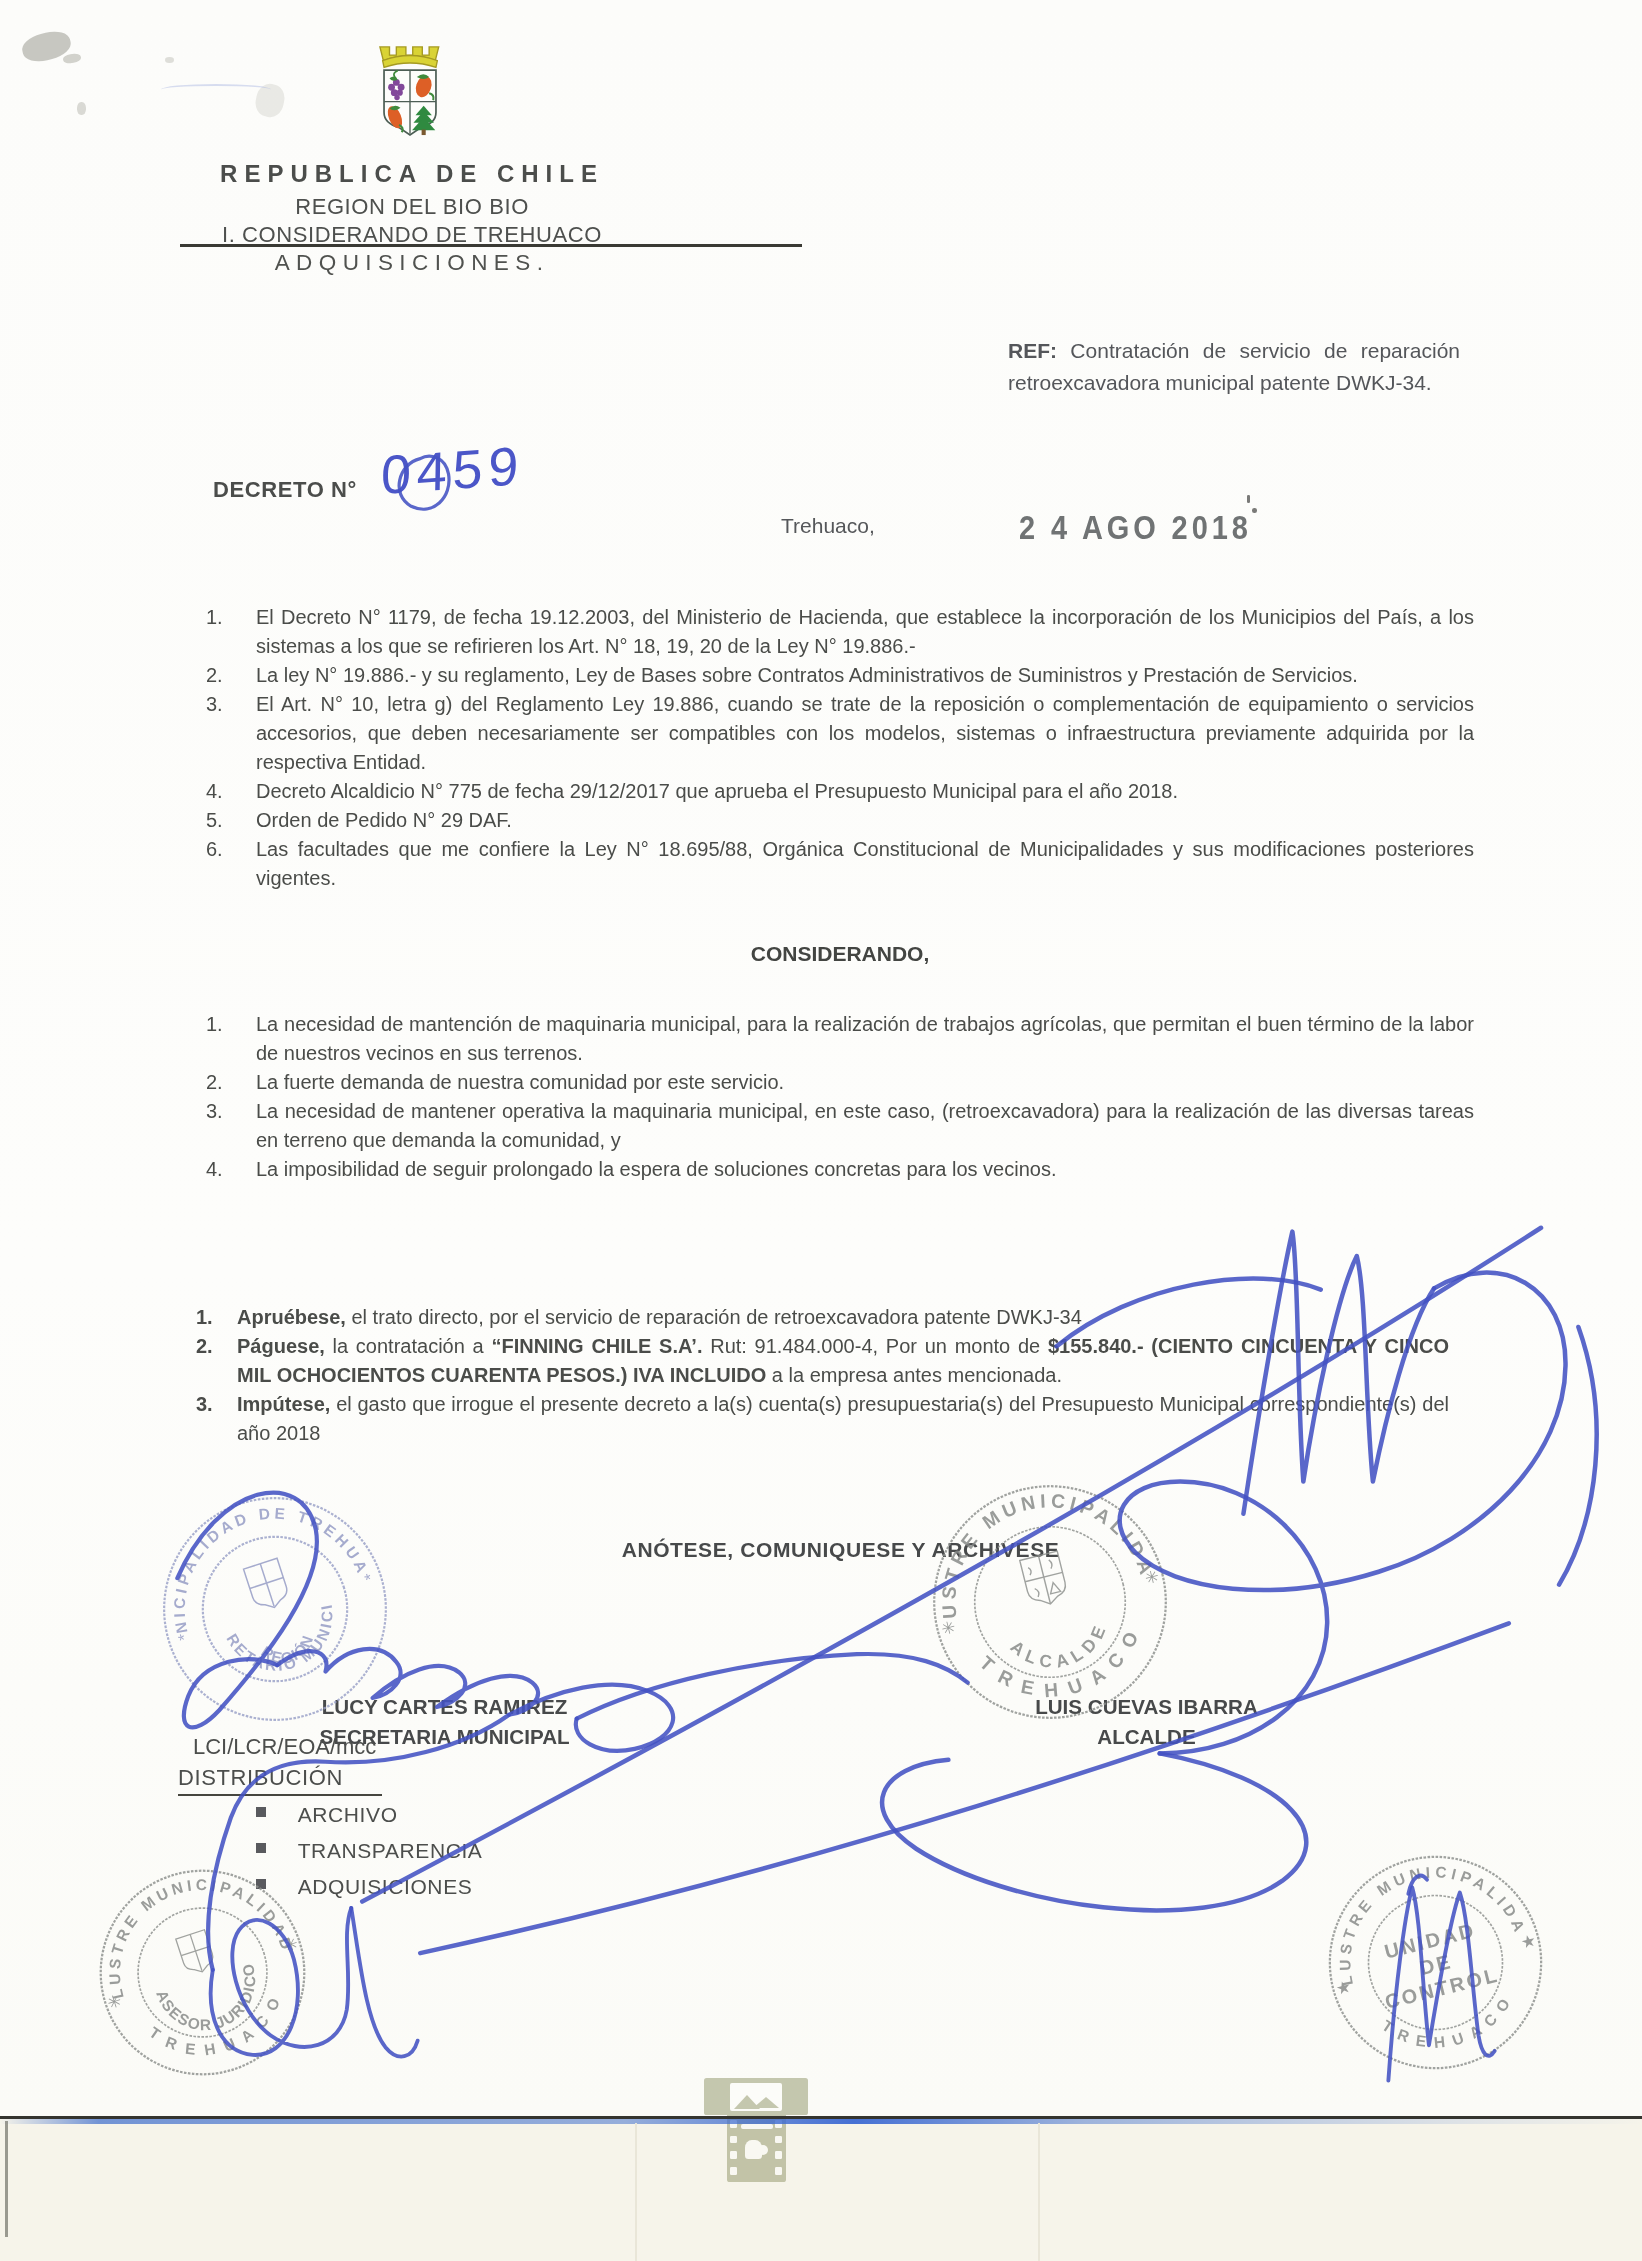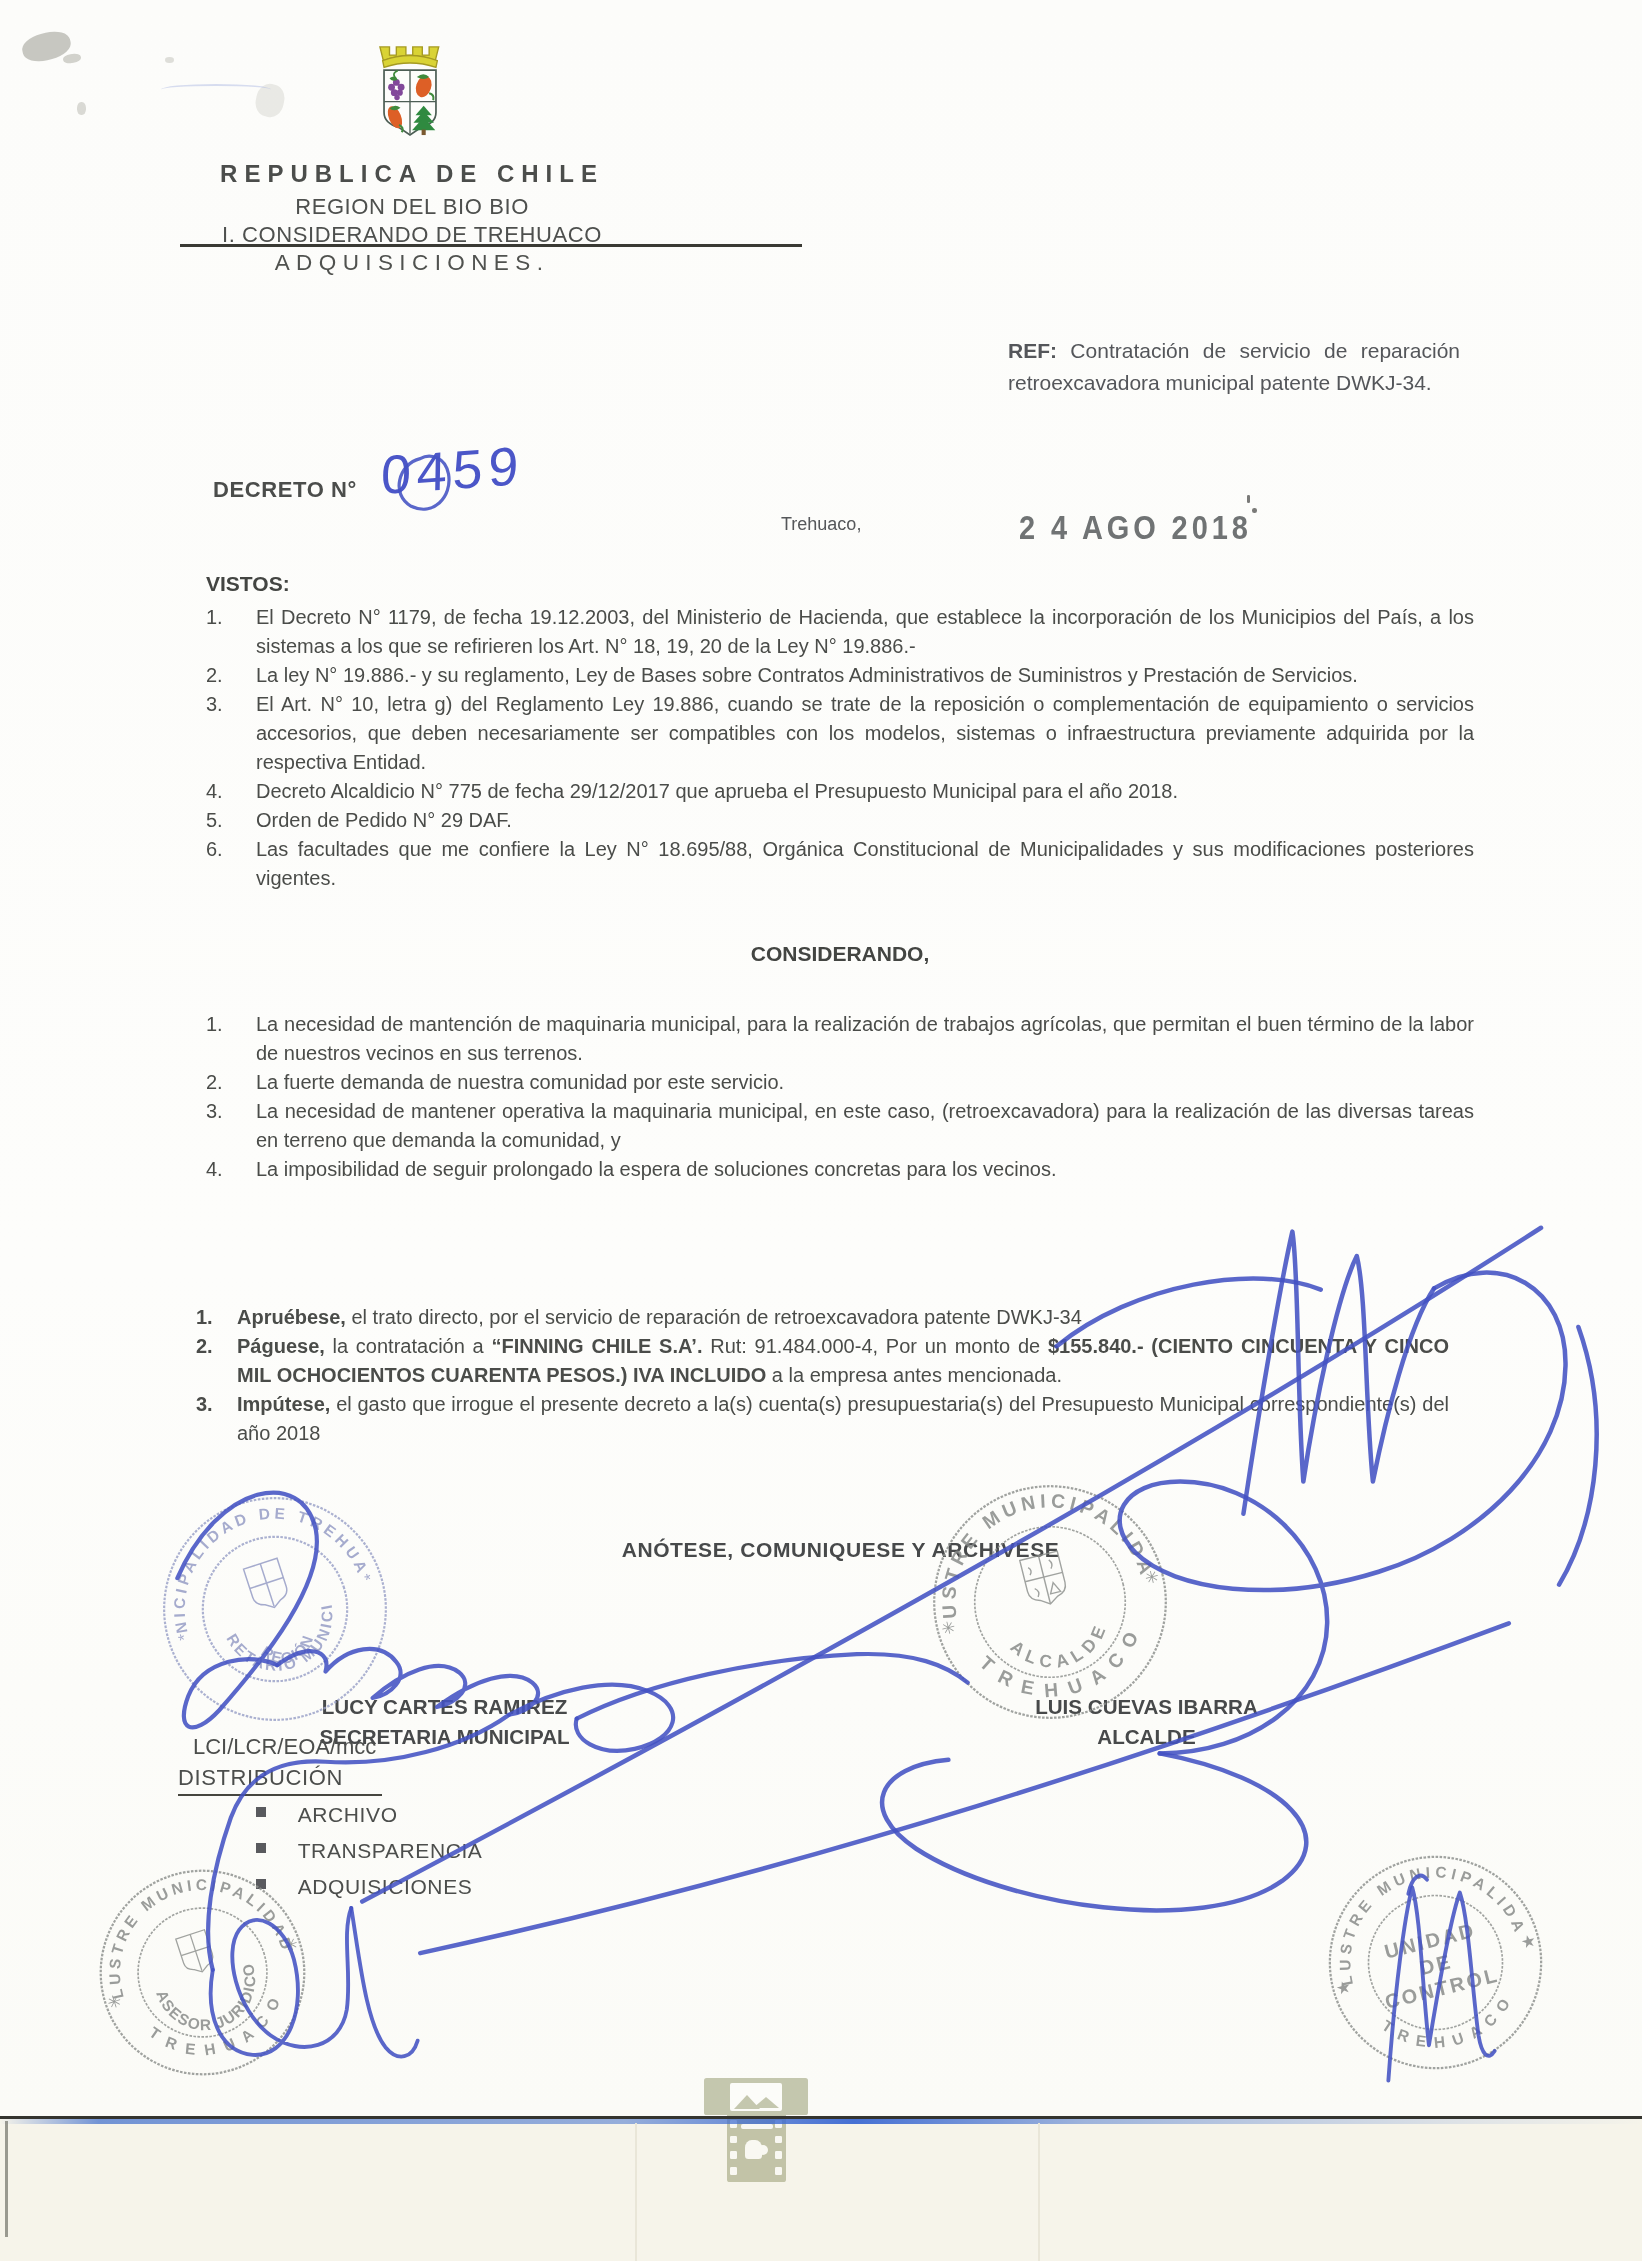--- a/index.html
+++ b/index.html
@@ -28,21 +28,21 @@
   #hdr .l2{font-size:22px;margin-top:5.8px;letter-spacing:0.6px;}
   #hdr .l3{font-size:22px;margin-top:1.9px;letter-spacing:0.6px;}
   #hdr-line{position:absolute;left:180px;top:244px;width:622px;height:2.6px;background:#3a3a34;}
   #hdr-dep{position:absolute;left:180px;top:250px;width:464px;text-align:center;font-size:22.5px;letter-spacing:6.4px;color:#50524f;}
   
   #ref{position:absolute;left:1008px;top:335px;width:452px;font-size:21px;line-height:32px;text-align:justify;color:#5557555;color:#54565a;}
   .b{font-weight:bold;}
   
   #decreto-n{position:absolute;left:213px;top:477px;font-size:22px;font-weight:bold;color:#4b4d4b;letter-spacing:0.6px;text-align:center;}
   #handnum{position:absolute;left:381px;top:439px;font-size:54px;color:#3c49c4;transform:rotate(-4deg) skewX(-5deg);letter-spacing:5.8px;opacity:.92;}
-  #place{position:absolute;left:781px;top:514px;font-size:18px;color:#55575a;}
+  #place{position:absolute;left:781px;top:514px;font-size:21px;color:#55575a;}
   #datestamp{position:absolute;left:1019px;top:512px;font-size:29px;font-weight:700;color:#5d6162;letter-spacing:3.9px;transform:scale(1,1.12);opacity:.88;}
   .dot{position:absolute;background:#7a7a78;border-radius:50%;}
   
   .sec-title{position:absolute;left:206px;width:1268px;font-size:21px;font-weight:bold;color:#434542;}
   .centered{text-align:center;}
   .list{position:absolute;left:206px;width:1268px;font-size:20px;line-height:29px;color:#4a4c49;}
   .item{position:relative;padding-left:50px;text-align:justify;}
   .item .num{position:absolute;left:0;top:0;}
   #decreto-list{width:1253px;line-height:29px;}
   
@@ -141,21 +141,20 @@
 
   <div id="ref"><span class="b">REF:</span><span> Contratación de servicio de reparación retroexcavadora municipal patente DWKJ-34.</span></div>
 
   <div id="decreto-n">DECRETO N°</div>
   <div id="handnum">0459</div>
   <div id="place">Trehuaco,</div>
   <div id="datestamp">2 4 AGO 2018</div>
   <div class="dot" style="left:1252px;top:508px;width:4.5px;height:4.5px;"></div>
   <div class="dot" style="left:1247px;top:495px;width:2.6px;height:7.7px;border-radius:1.3px;"></div>
 
-  <div class="sec-title" style="top:572px;">VISTOS:</div>
   <div class="list" style="top:603px;">
     <div class="item">
         <span class="num">1.</span>
         <div>El Decreto N° 1179, de fecha 19.12.2003, del Ministerio de Hacienda, que establece la incorporación de los Municipios del País, a los sistemas a los que se refirieren los Art. N° 18, 19, 20 de la Ley N° 19.886.-</div>
       </div>
     <div class="item">
         <span class="num">2.</span>
         <div>La ley N° 19.886.-  y su reglamento, Ley de Bases sobre Contratos Administrativos de Suministros y Prestación de Servicios.</div>
       </div>
     <div class="item">

